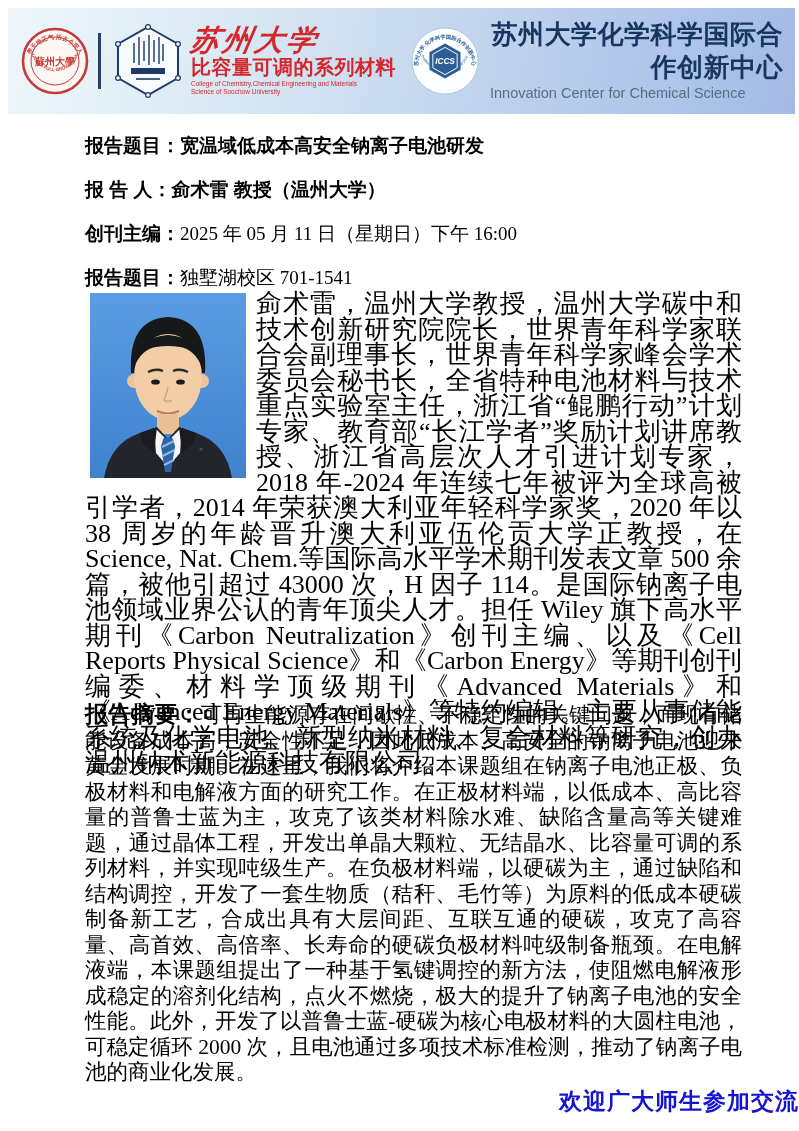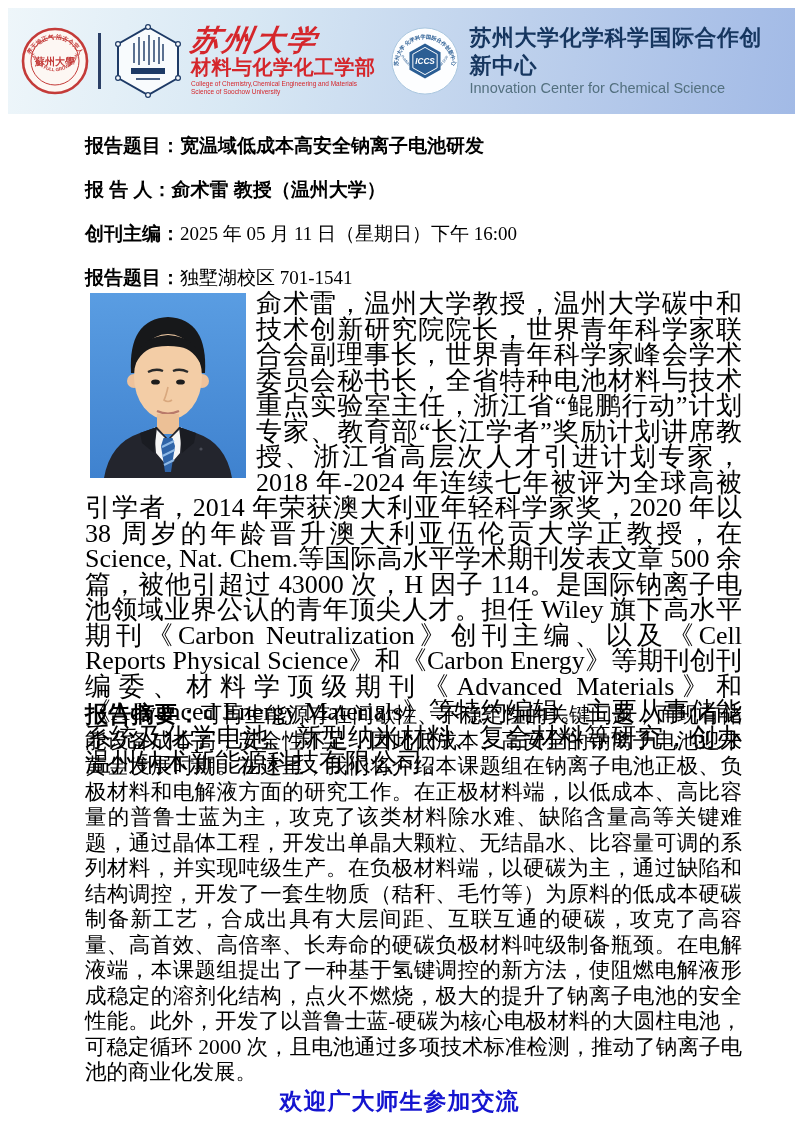--- a/index.html
+++ b/index.html
@@ -25,21 +25,21 @@
     font-family:"Liberation Sans","DejaVu Sans",sans-serif; font-weight:800;
     color:#d5262b; font-size:20px; line-height:1.25; letter-spacing:.5px;
   }
   .college-en {
     font-family:"Liberation Sans",sans-serif; color:#d5262b; font-size:6.5px; line-height:1.2;
     max-width:170px;
   }
   .center-text { display:flex; flex-direction:column; margin-left:10px; }
   .center-text .cn {
     font-family:Liberation Serif, serif; font-weight:bold;
-    color:#16365f; font-size:22px; letter-spacing:.5px; line-height:1.25;
+    color:#16365f; font-size:26px; letter-spacing:.5px; line-height:1.25;text-align:right;
   }
   .center-text .en {
     font-family:"Liberation Sans",sans-serif; color:#53707f; font-size:14.5px; line-height:1.3;
   }
   .hdr-svg { flex:none; }
 
   
   .info { position:absolute; left:85px; top:131px; width:657px; }
   .info-line {
     font-family:"Liberation Sans","DejaVu Sans",sans-serif;
@@ -62,21 +62,21 @@
     position:absolute; left:85px; top:702px; width:657px;
     font-size:21.5px; line-height:25.5px; text-align:justify;
   }
   .abs-label {
     font-family:"Liberation Sans","DejaVu Sans",sans-serif;
     font-weight:900; font-size:23px;
   }
 
   
   .footer {
-    position:absolute; left:0; top:1086px; width:799px; text-align:center;
+    position:absolute; left:0; top:1086px; width:799px; text-align:right;
     font-family:"Liberation Sans","DejaVu Sans",sans-serif;
     font-weight:900; font-size:23px; color:#1414cf; letter-spacing:1px;
   }
 </style>
 </head>
 <body>
 
 <div class="page">
 
   <header class="banner">
@@ -115,21 +115,21 @@
         <line x1="43" y1="19" x2="43" y2="41"></line>
         <line x1="48" y1="16" x2="48" y2="43"></line>
         <line x1="52" y1="23" x2="52" y2="40"></line>
       </g>
       <rect x="20" y="47" width="34" height="6" fill="#1d3a66"></rect>
       <line x1="25" y1="58" x2="49" y2="58" stroke="#1d3a66" stroke-width="1.6"></line>
     </svg>
 
     <div class="college-text">
       <div class="calligraphy">苏州大学</div>
-      <div class="dept">材料与化学化工学部</div>
+      <div class="dept">比容量可调的系列材料</div>
       <div class="college-en">College of Chemistry,Chemical Engineering and Materials Science of Soochow University</div>
     </div>
 
     <svg class="hdr-svg" width="70" height="70" viewBox="0 0 72 72">
       <defs>
         <path id="iccsTop" d="M 8 41 A 28 28 0 0 1 64 41"></path>
         <path id="iccsBottom" d="M 12 31 A 26 26 0 0 0 60 31"></path>
       </defs>
       <circle cx="36" cy="36" r="34" fill="#fdfeff" stroke="#a9c6de" stroke-width="1"></circle>
       <text font-size="5.4" fill="#2b5e94" font-weight="bold" font-family="Liberation Sans, sans-serif" text-anchor="middle">

